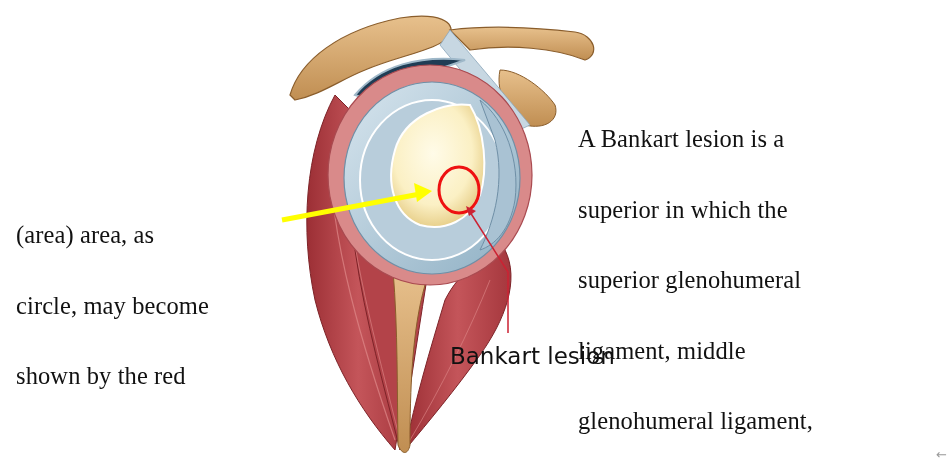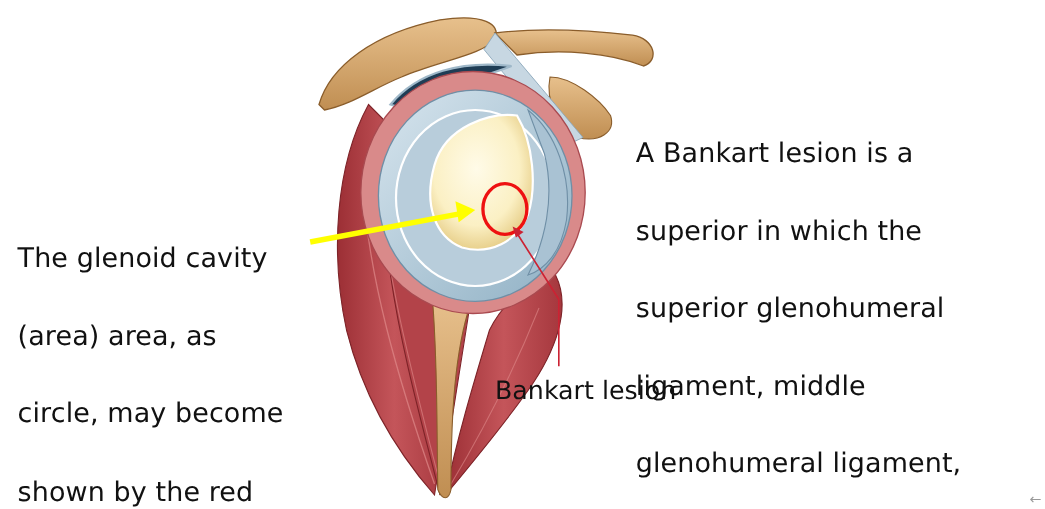--- a/index.html
+++ b/index.html
@@ -3,21 +3,21 @@
   <meta charset="utf-8">
   <style>
     html, body { margin: 0; padding: 0; background: #ffffff; }
     body { width: 950px; height: 463px; position: relative; overflow: hidden; font-family: "DejaVu Sans", sans-serif; color: #111; }
     .anatomy { position: absolute; left: 0; top: 0; width: 950px; height: 463px; }
     .text-block { position: absolute; font-size: 24.5px; line-height: 23.5px; letter-spacing: 0.1px; color: #111; white-space: pre; }
     .left-text { left: 16px; top: 176px; }
     .right-text { left: 578px; top: 80px; }
     .bankart-label { position: absolute; left: 450px; top: 343px; font-size: 23px; color: #111; white-space: nowrap; }
     .back-arrow { position: absolute; left: 936px; top: 447px; font-size: 13px; color: #999; }
-    .line { display: block; }
+    .line { display: block; font-family: Liberation Serif, serif; }
   </style>
 </head>
 <body>
 
 <svg class="anatomy" viewBox="0 0 950 463" xmlns="http://www.w3.org/2000/svg">
   <defs>
     <linearGradient id="muscleGrad" x1="0" y1="0" x2="1" y2="0">
       <stop offset="0" stop-color="#9c2f35"></stop>
       <stop offset="0.5" stop-color="#c4555a"></stop>
       <stop offset="1" stop-color="#a5373d"></stop>
@@ -72,21 +72,20 @@
 
   <ellipse cx="459" cy="190" rx="20" ry="23" fill="none" stroke="#ee1111" stroke-width="3"></ellipse>
 
   <g>
     <polyline points="508,333 508,272 470,212" fill="none" stroke="#cc2233" stroke-width="1.5"></polyline>
     <polygon points="466,206 476,211 469,216" fill="#cc2233"></polygon>
   </g>
 </svg>
 
 <div class="text-block left-text">
-  <span class="line">The glenoid cavity</span>
   <span class="line">(area) area, as</span>
   <span class="line">circle, may become</span>
   <span class="line">shown by the red</span>
   
   
 </div>
 
 <div class="text-block right-text">
   <span class="line">A Bankart lesion is a</span>
   <span class="line">superior in which the</span>

